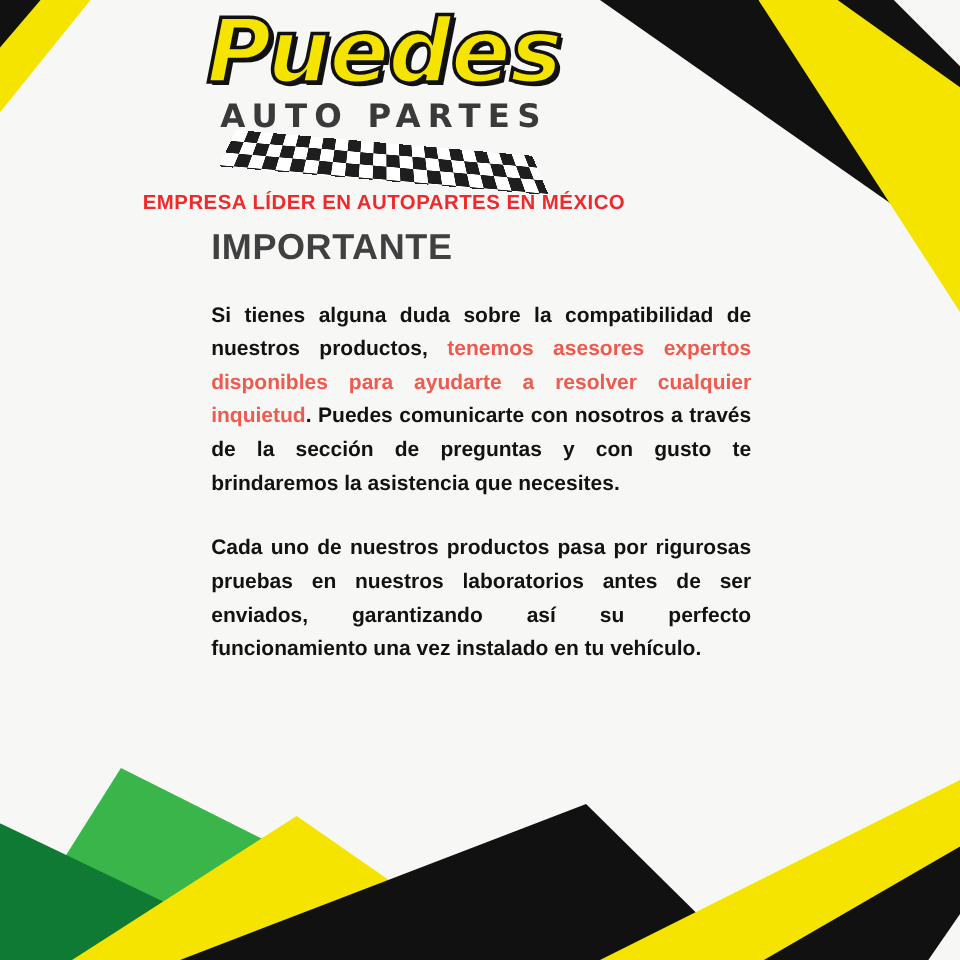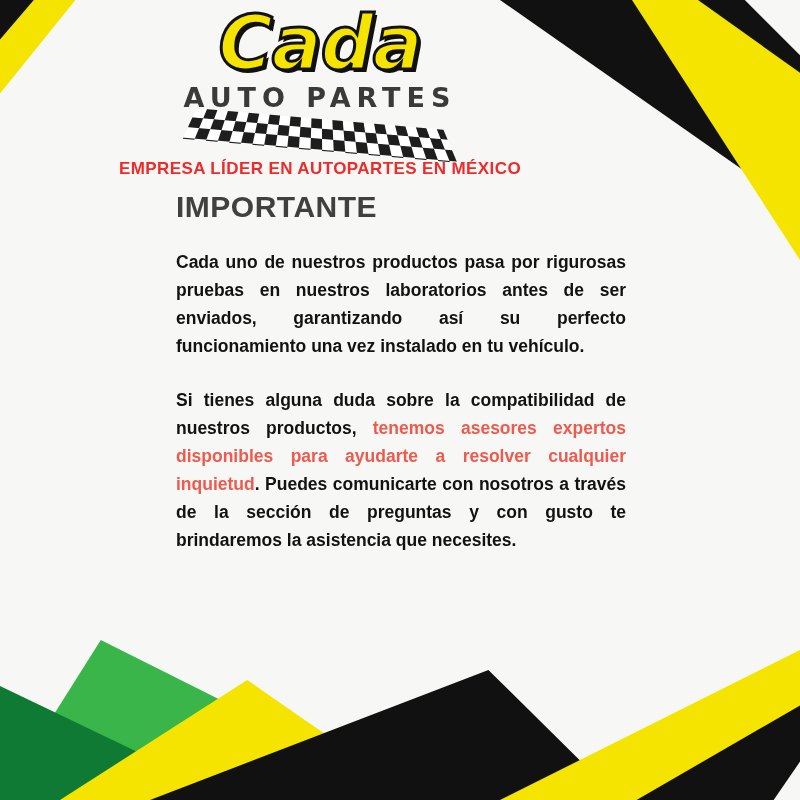--- a/index.html
+++ b/index.html
@@ -193,28 +193,28 @@
 
   <div class="corner-shape bl-green"></div>
   <div class="corner-shape bl-green-dark"></div>
   <div class="corner-shape bl-yellow"></div>
   <div class="corner-shape bm-black"></div>
   <div class="corner-shape br-yellow"></div>
   <div class="corner-shape br-black"></div>
   <div class="corner-shape br-white-notch"></div>
 
   <div class="header">
-    <div class="logo-word">Cada</div>
+    <div class="logo-word">Puedes</div>
     <div class="logo-sub">AUTO PARTES</div>
     <div class="checker"></div>
     <div class="tagline">EMPRESA LÍDER  EN AUTOPARTES EN MÉXICO</div>
   </div>
 
   <div class="content">
     <h1 class="title">IMPORTANTE</h1>
 
+    <p class="para"><span>Si tienes alguna duda sobre la compatibilidad de nuestros productos, </span><span class="hl">tenemos asesores expertos disponibles para ayudarte a resolver cualquier inquietud</span><span>. Puedes comunicarte con nosotros a través de la sección de preguntas y con gusto te brindaremos la asistencia que necesites.</span></p>
+
     <p class="para">Cada uno de nuestros productos pasa por rigurosas pruebas en nuestros laboratorios antes de ser enviados, garantizando así su perfecto funcionamiento una vez instalado en tu vehículo.</p>
 
-    <p class="para"><span>Si tienes alguna duda sobre la compatibilidad de nuestros productos, </span><span class="hl">tenemos asesores expertos disponibles para ayudarte a resolver cualquier inquietud</span><span>. Puedes comunicarte con nosotros a través de la sección de preguntas y con gusto te brindaremos la asistencia que necesites.</span></p>
-
   </div>
 
 </div>
 
 </body></html>

